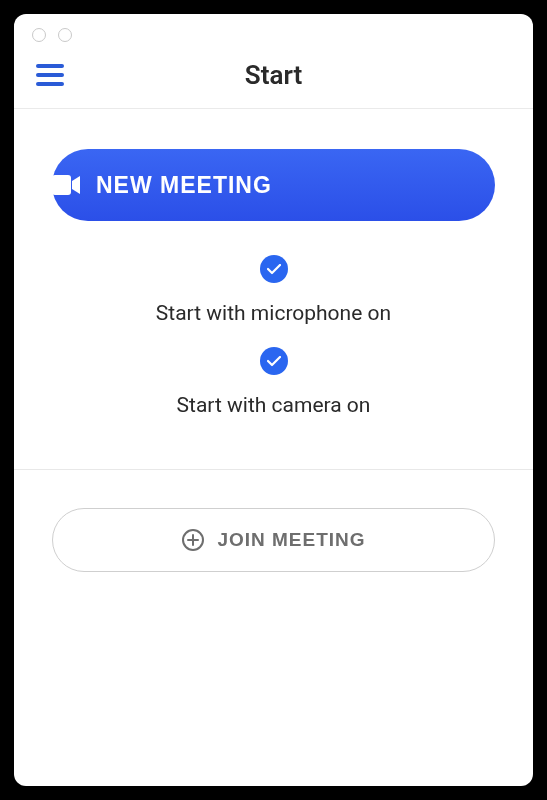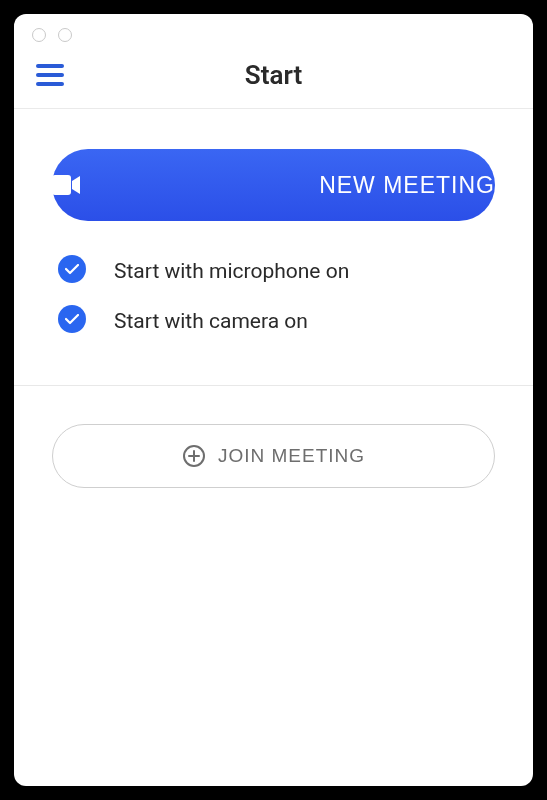--- a/index.html
+++ b/index.html
@@ -63,40 +63,41 @@
     padding: 40px 38px 10px 38px;
   }
   .primary-btn {
     width: 100%;
     background: linear-gradient(180deg, #3a66f3 0%, #2b4fe8 100%);
     border: none;
     border-radius: 40px;
     height: 72px;
     color: #fff;
     font-size: 23px;
-    font-weight: 400;
+    font-weight: 700;
     letter-spacing: 1px;
     display: flex;
     align-items: center;
-    justify-content: space-between;
+    justify-content: flex-start;
     gap: 16px;
     cursor: pointer;
   }
   .checks {
     margin-top: 34px;
     display: flex;
     flex-direction: column;
     gap: 22px;
     padding: 0 6px;
   }
   .check-row {
     display: flex;
-    align-items: flex-end;
-    gap: 28px;
-    cursor: pointer;
+    align-items: center;
+    gap: 18px;
+    cursor: pointer;
+    flex-direction: column;
   }
   .check-circle {
     width: 28px;
     height: 28px;
     border-radius: 50%;
     background: #2a66f0;
     display: flex;
     align-items: center;
     justify-content: center;
     flex-shrink: 0;
@@ -116,21 +117,21 @@
     gap: 26px;
   }
   .secondary-btn {
     width: 100%;
     height: 64px;
     background: #fff;
     border: 1.5px solid #cfcfcf;
     border-radius: 40px;
     color: #6e6e6e;
     font-size: 19px;
-    font-weight: 400;
+    font-weight: 700;
     letter-spacing: 1px;
     display: flex;
     align-items: center;
     justify-content: center;
     gap: 12px;
     cursor: pointer;
   }
   .icon-wrap {
     display: inline-flex;
     align-items: center;

